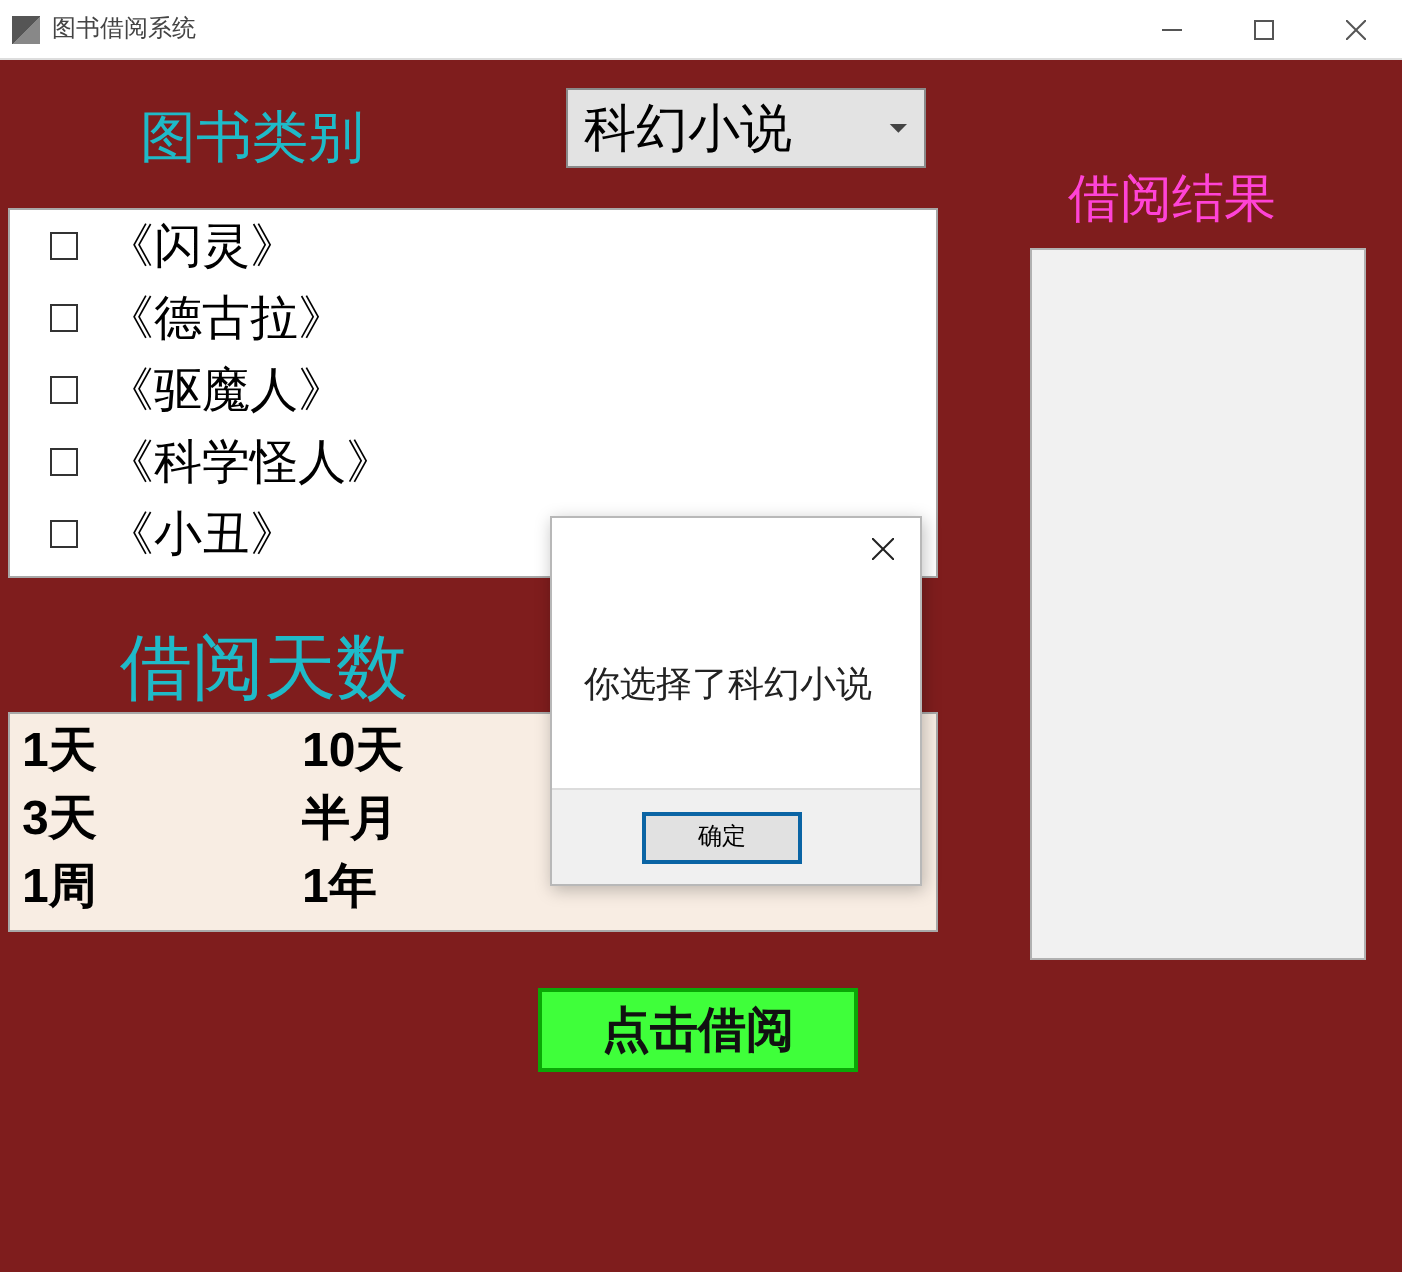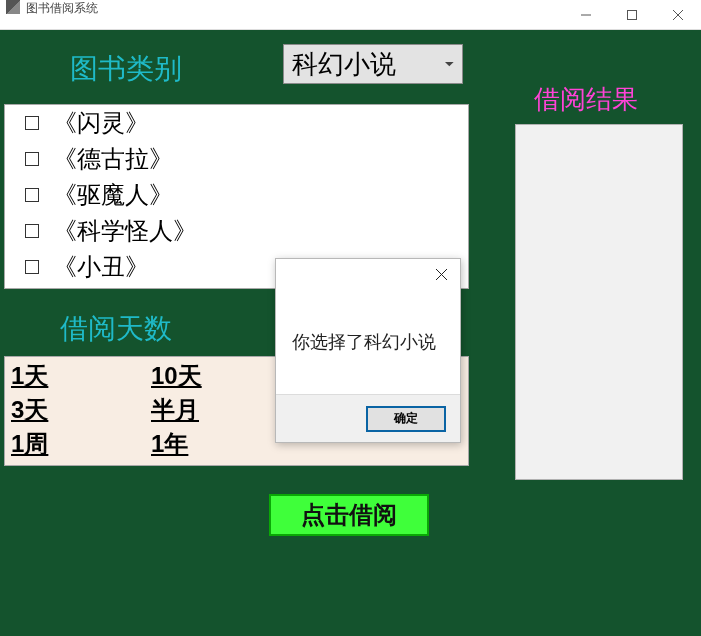--- a/index.html
+++ b/index.html
@@ -9,39 +9,40 @@
     width: 701px;
     height: 636px;
     overflow: hidden;
     position: relative;
   }
   .titlebar {
     height: 30px;
     background: #fff;
     border-bottom: 1px solid #ddd;
     display: flex;
+    align-items: center;
     padding-left: 6px;
     font-size: 12px;
     color: #444;
   }
   .title-icon {
     width: 14px; height: 14px;
     background: linear-gradient(135deg,#555 50%,#888 50%);
     margin-right: 6px;
   }
   .titlebar .spacer { flex: 1; }
   .win-btn {
     width: 46px; height: 30px;
     display: flex; align-items: center; justify-content: center;
     color: #555;
     font-size: 13px;
   }
   .win-btn svg { stroke: #555; }
   .content {
-    background: #14532d;
+    background: #7f1d1d;
     width: 100%;
     height: calc(100% - 30px);
     position: relative;
   }
   .category-label {
     position: absolute;
     left: 70px; top: 20px;
     font-size: 28px;
     color: #1fbac8;
     font-weight: 500;
@@ -84,32 +85,31 @@
   }
   .cb {
     width: 14px; height: 14px;
     border: 1px solid #333;
     margin-right: 14px;
     flex-shrink: 0;
   }
   .days-label {
     position: absolute;
     left: 60px; top: 280px;
-    font-size: 28px;
+    font-size: 36px;
     color: #1fbac8;
     font-weight: 500;
   }
   .days-box {
     position: absolute;
     left: 4px; top: 326px;
     width: 465px; height: 110px;
     border: 1px solid #a8a8a8;
     background: #f8ede3;
     padding: 2px 6px;
-    text-decoration: underline;
   }
   .days-grid {
     display: grid;
     grid-template-columns: 140px 140px 140px;
     font-size: 24px;
     font-weight: bold;
     line-height: 34px;
   }
   .borrow-btn {
     position: absolute;
@@ -168,23 +168,22 @@
     padding: 0 16px;
     font-size: 18px;
     color: #222;
   }
   .dialog-footer {
     height: 48px;
     background: #f0f0f0;
     border-top: 1px solid #dcdcdc;
     display: flex;
     align-items: center;
-    justify-content: flex-end;
+    justify-content: center;
     padding-right: 14px;
-    font-weight: bold;
   }
   .dialog-ok {
     width: 80px; height: 26px;
     background: #e1e1e1;
     border: 2px solid #0a64a4;
     font-size: 12px;
     display: flex; align-items: center; justify-content: center;
   }
   ::-webkit-scrollbar { width: 17px; background: #f0f0f0; }
   ::-webkit-scrollbar-thumb { background: #c2c2c2; }

